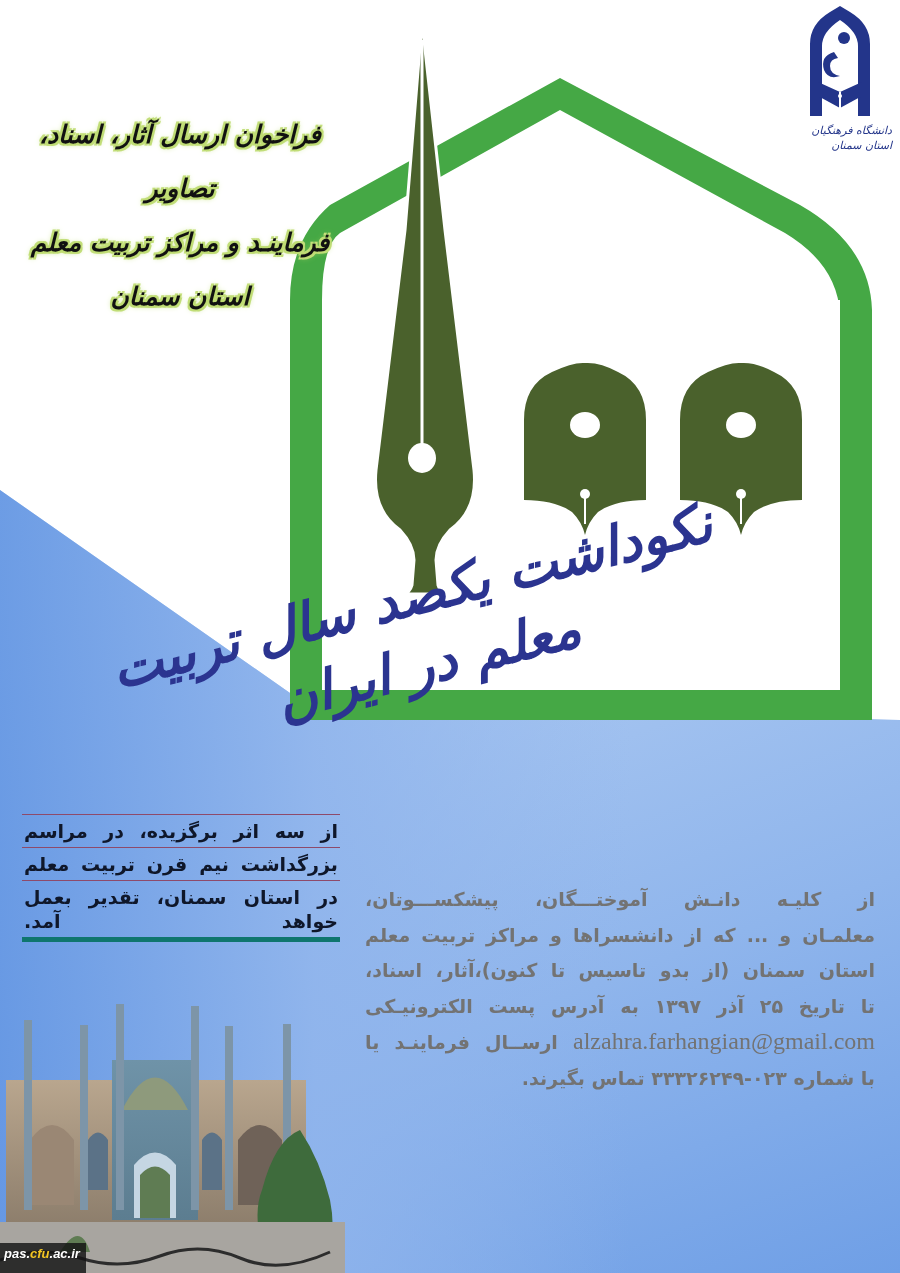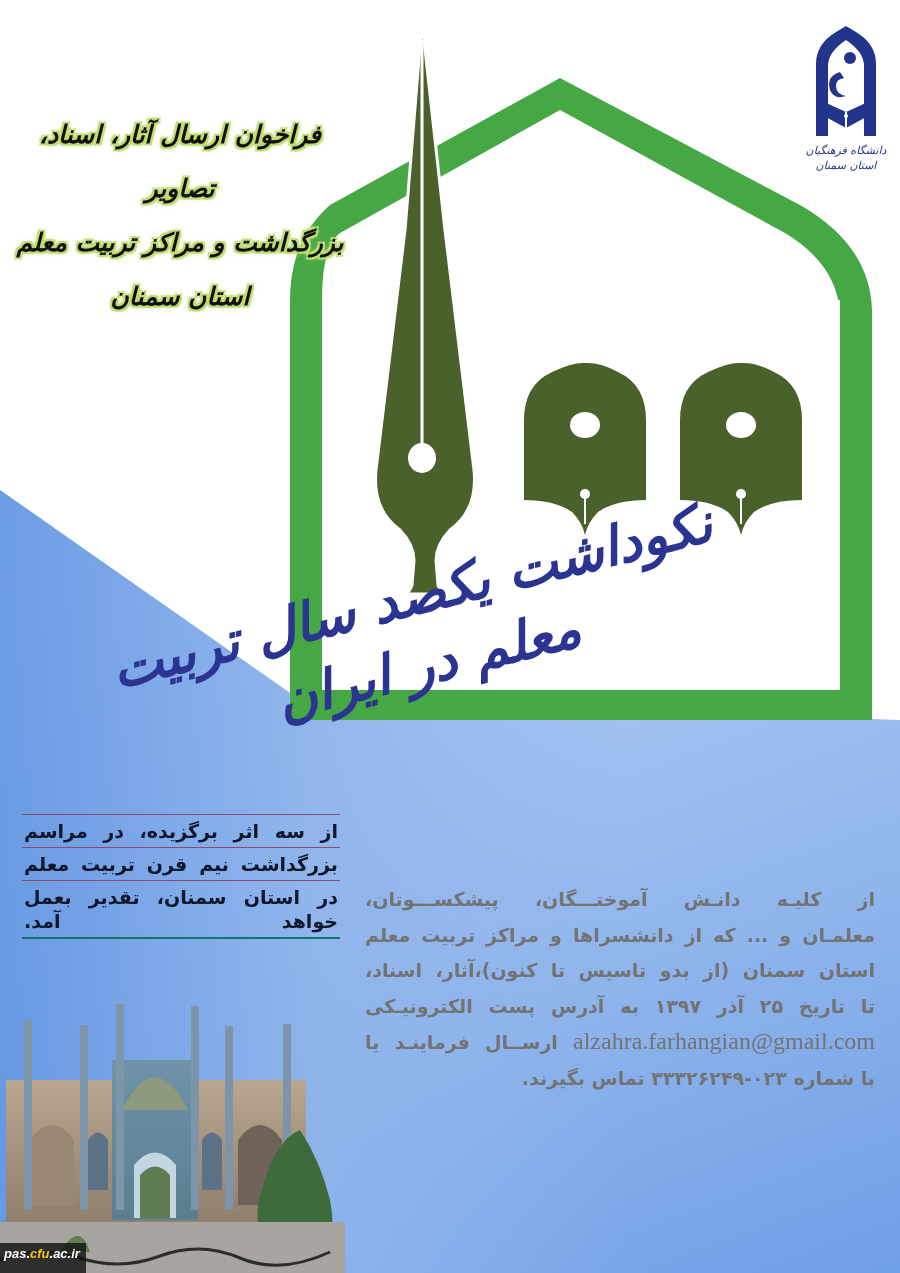--- a/index.html
+++ b/index.html
@@ -27,42 +27,42 @@
   .title-block {
     position: absolute; left: 10px; top: 108px; width: 340px; direction: rtl;
     text-align: center;
   }
   .title-line {
     display: block; font-family: "DejaVu Serif", serif; font-weight: bold;
     font-style: italic; color: #111111; font-size: 25px; line-height: 54px;
     text-shadow: 0 0 3px #b8d86a, 0 0 6px #b8d86a, 2px 2px 0 #c6e07f, -2px -2px 0 #c6e07f, 2px -2px 0 #c6e07f, -2px 2px 0 #c6e07f;
   }
   
-  .logo { position: absolute; left: 800px; top: 24px; width: 92px; height: 170px; text-align: center; }
+  .logo { position: absolute; left: 800px; top: 4px; width: 92px; height: 170px; }
   .logo-caption {
     display: block; direction: rtl; font-family: "DejaVu Serif", serif;
     font-style: italic; color: #23358a; font-size: 11px; line-height: 15px;
   }
   
   .calligraphy {
     position: absolute; left: 60px; top: 560px; width: 720px; direction: rtl;
     text-align: center; font-family: "DejaVu Serif", serif; font-style: italic;
     font-weight: bold; color: #2b3490; font-size: 54px; line-height: 70px;
     transform: rotate(-14deg); transform-origin: center;
   }
   
   .award {
     position: absolute; left: 22px; top: 814px; width: 318px; direction: rtl;
   }
   .award-line {
     display: block; color: #0f172a; font-weight: bold; font-size: 19px;
     line-height: 24px; padding: 4px 2px; border-top: 1px solid #8e4a6a;
     text-align: justify; text-align-last: justify;
   }
-  .award-line:last-child { border-bottom: 2px solid #0f766e; }
+  .award-line:last-child { border-bottom: 5px solid #0f766e; }
   
   .invite {
     position: absolute; left: 365px; top: 882px; width: 510px; direction: rtl;
     color: #737373; font-weight: bold; font-size: 19px; line-height: 35.6px;
     text-align: justify; text-align-last: right;
   }
   .invite-line { display: block; text-align: justify; text-align-last: justify; }
   .invite-line.last { text-align-last: right; }
   .email { font-family: "Liberation Serif", serif; font-weight: normal; font-size: 24px; direction: ltr; unicode-bidi: embed; }
   
@@ -99,21 +99,21 @@
     <line x1="585" y1="496" x2="585" y2="524" stroke="#ffffff" stroke-width="2"></line>
 
     <path d="M680 425 L680 420 Q680 385 708 372 Q729 362 741 363 Q756 362 774 372 Q802 385 802 420 L802 500 Q771 500 754 512 Q744 522 741 535 Q738 522 728 512 Q711 500 680 500 Z" fill="#4a612c"></path>
     <ellipse cx="741" cy="425" rx="15" ry="13" fill="#ffffff"></ellipse>
     <circle cx="741" cy="494" r="5" fill="#ffffff"></circle>
     <line x1="741" y1="496" x2="741" y2="524" stroke="#ffffff" stroke-width="2"></line>
   </svg>
 
   <div class="title-block">
     <span class="title-line">فراخوان ارسال آثار، اسناد، تصاویر</span>
-    <span class="title-line">بزرگداشت و مراکز تربیت معلم</span>
+    <span class="title-line">فرماینـد و مراکز تربیت معلم</span>
     <span class="title-line">استان سمنان</span>
   </div>
 
   <div class="logo">
     <svg width="80" height="115" viewBox="0 0 80 115" xmlns="http://www.w3.org/2000/svg">
       <path d="M10 112 L10 40 Q10 20 30 8 L40 2 L50 8 Q70 20 70 40 L70 112 L58 112 L58 42 Q58 28 40 16 Q22 28 22 42 L22 112 Z" fill="#23358a"></path>
       <circle cx="44" cy="34" r="6" fill="#23358a"></circle>
       <path d="M34 48 Q20 52 24 66 Q28 76 40 72 Q30 70 30 62 Q30 55 38 54 Z" fill="#23358a"></path>
       <path d="M18 78 L40 88 L62 78 L62 92 L40 104 L18 92 Z" fill="#23358a"></path>
       <rect x="39" y="88" width="2" height="18" fill="#ffffff"></rect>

